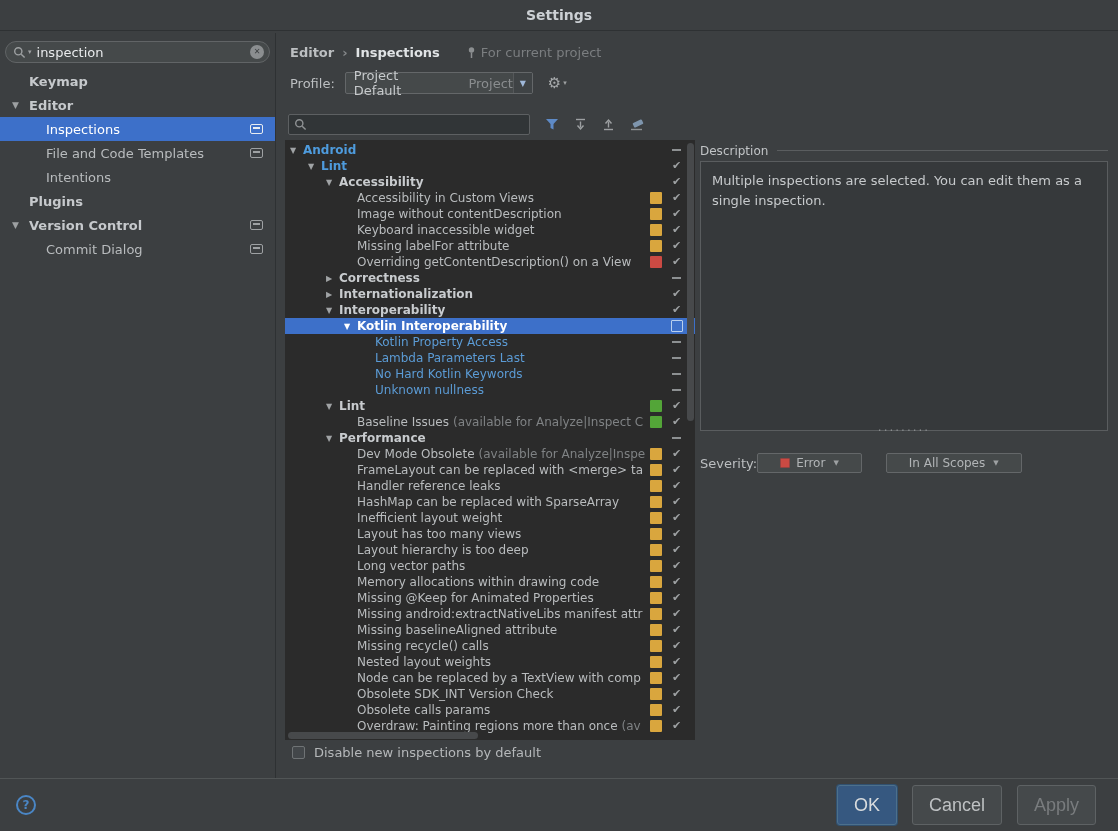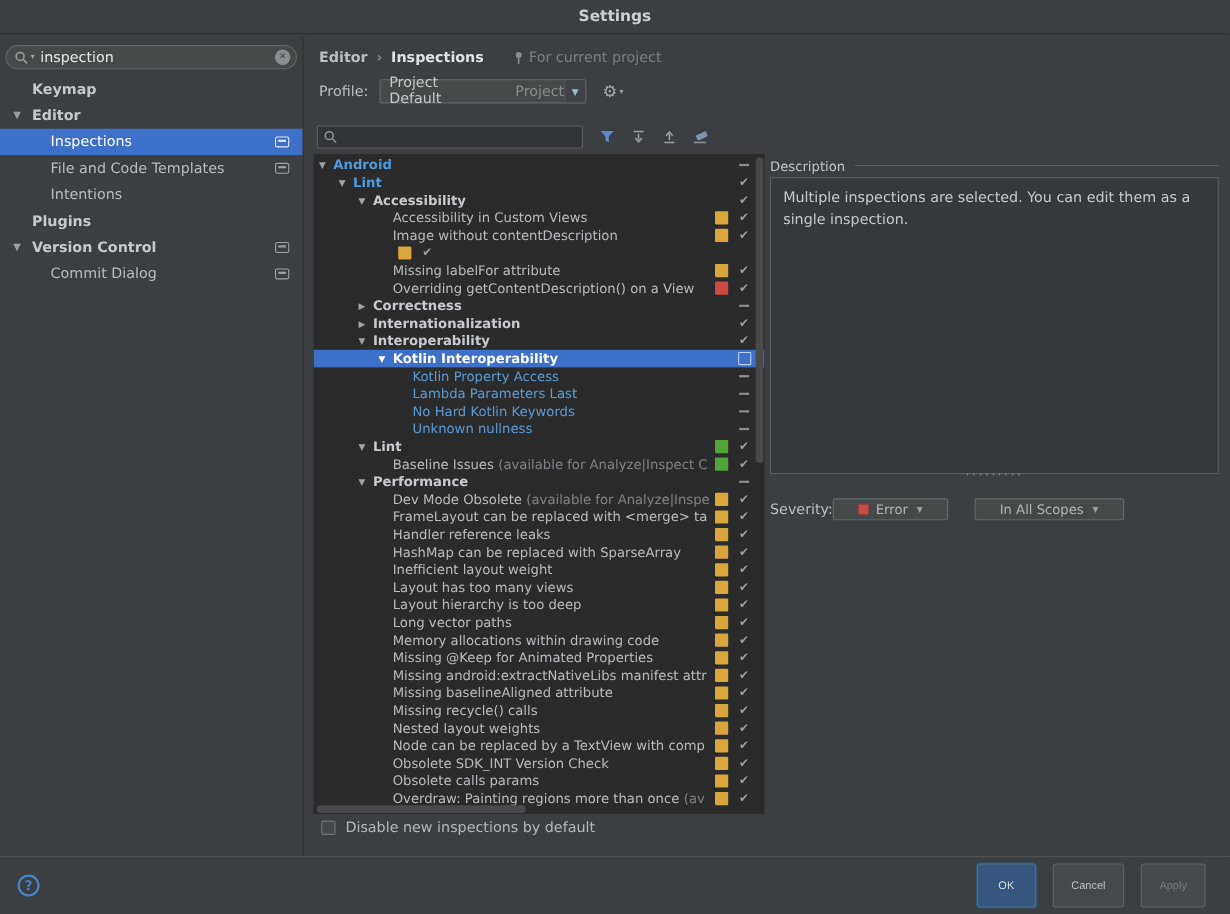--- a/index.html
+++ b/index.html
@@ -101,21 +101,21 @@
 
   .disable-row{position:absolute;left:15px;top:712px;display:flex;align-items:center;color:#b5b8ba}
   .cb{flex:none;width:13px;height:13px;background:#43474a;border:1px solid #6f7375;border-radius:2px;margin-right:9px}
 
   
   .bottombar{position:absolute;left:0;right:0;bottom:0;height:53px;background:#3c3f41;border-top:1px solid #515556;
     display:flex;align-items:center}
   .help{width:20px;height:20px;margin-left:16px;border-radius:50%;border:2px solid #4a86c5;color:#4a86c5;
     font-weight:bold;font-size:12px;display:flex;align-items:center;justify-content:center}
   .btns{margin-left:auto;display:flex;gap:15px;margin-right:22px}
-  .btn{height:40px;min-width:54px;padding:16px 16px;border-radius:3px;font-size:10px;display:flex;align-items:center;
+  .btn{height:40px;min-width:54px;padding:16px 16px;border-radius:3px;font-size:18px;display:flex;align-items:center;
     justify-content:center;background:#45494b;border:1px solid #5e6264;color:#bec1c3}
   .btn.primary{background:#365880;border-color:#4c708c;box-shadow:0 0 0 1px #31506f;color:#d8dbdd}
   .btn.disabled{color:#797c7e}
 </style>
 </head>
 <body>
 
 <div class="window">
 
   <div class="titlebar">
@@ -286,20 +286,23 @@
             <span class="t-tri"></span>
             <span class="t-label">
               <span class="main-txt">Image without contentDescription</span>
             </span>
             <span class="t-badge" style="background: rgb(217, 166, 62);"></span>
             <span class="t-check check">✔</span>
           </div>
           <div class="t-row st-plain">
             <span class="t-ind" style="width: 58px;"></span>
             <span class="t-tri"></span>
+            <span class="t-label">
+              <span class="main-txt">Keyboard inaccessible widget</span>
+            </span>
             <span class="t-badge" style="background: rgb(217, 166, 62);"></span>
             <span class="t-check check">✔</span>
           </div>
           <div class="t-row st-plain">
             <span class="t-ind" style="width: 58px;"></span>
             <span class="t-tri"></span>
             <span class="t-label">
               <span class="main-txt">Missing labelFor attribute</span>
             </span>
             <span class="t-badge" style="background: rgb(217, 166, 62);"></span>

